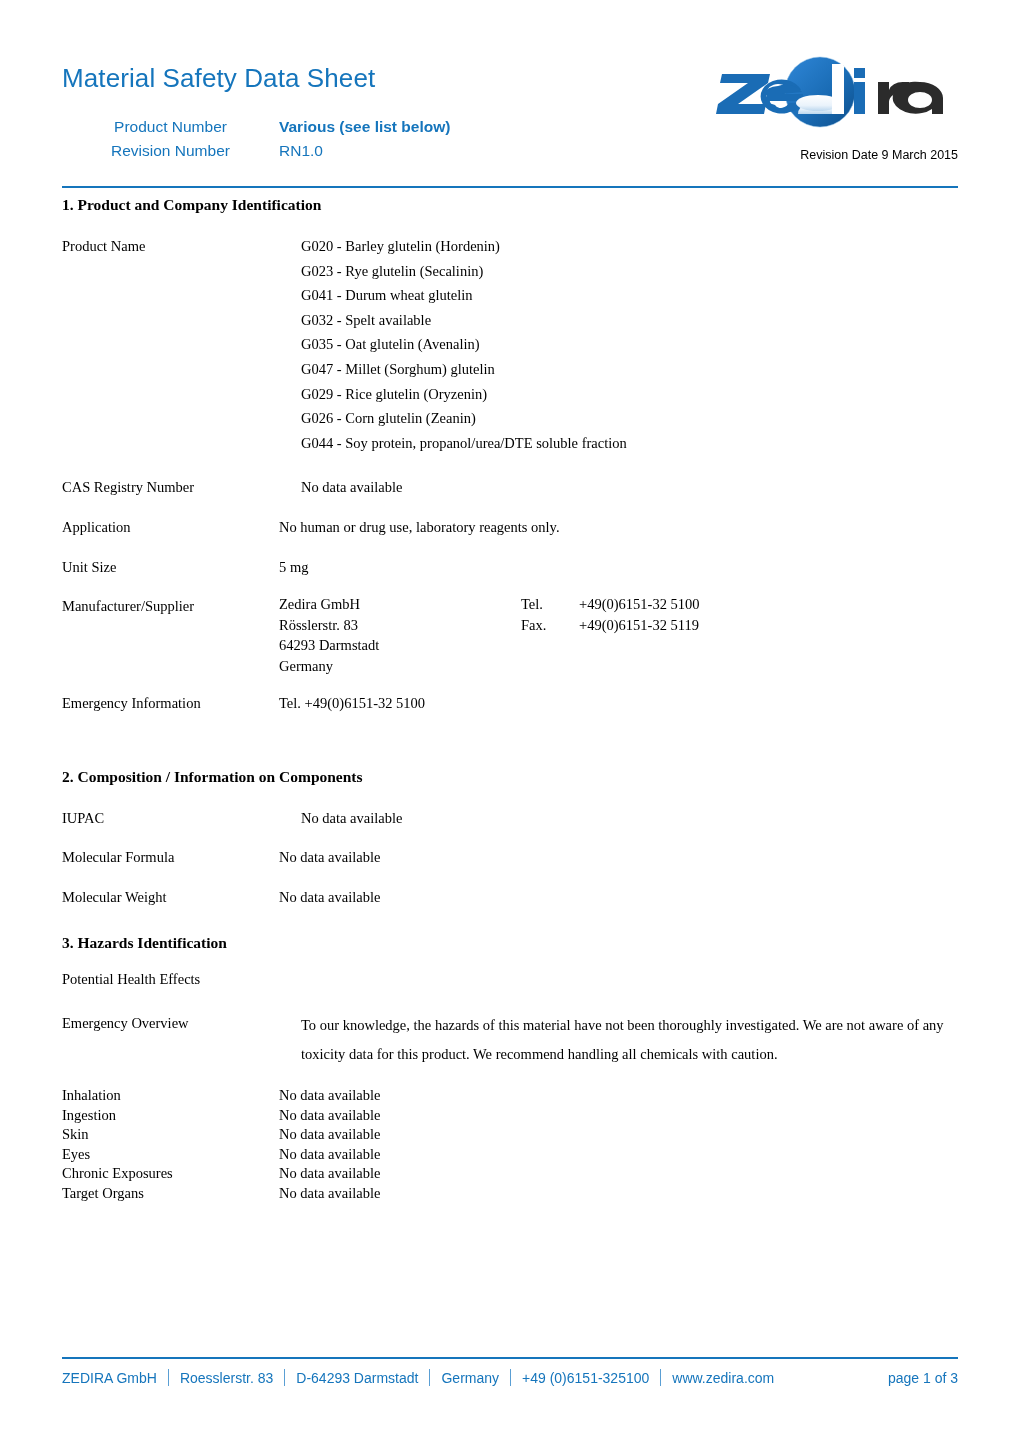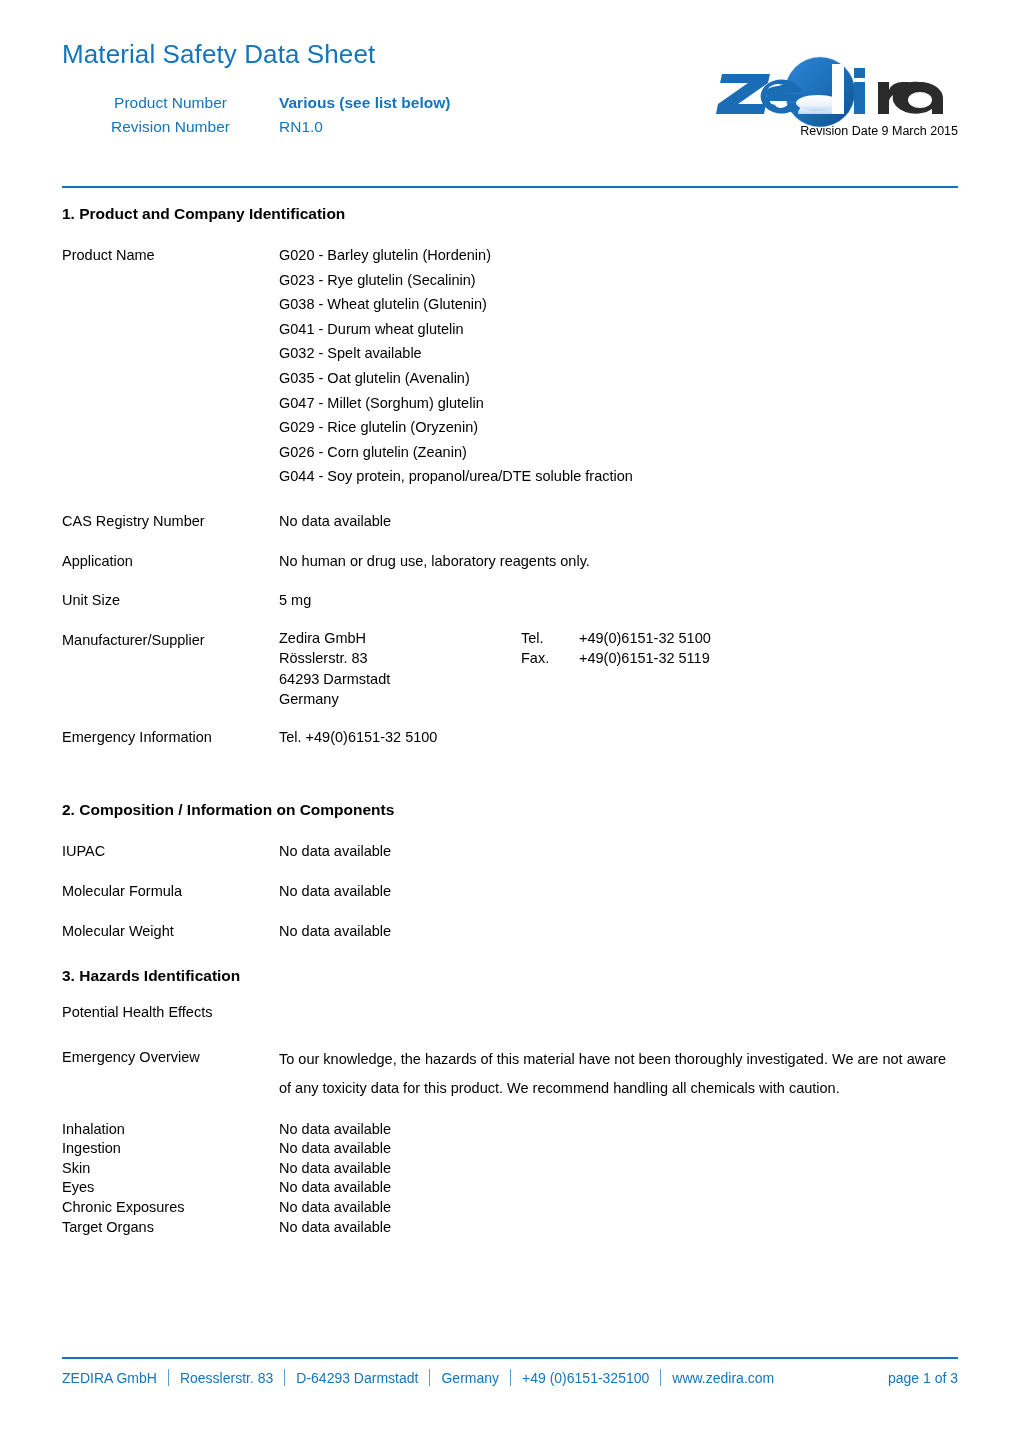--- a/index.html
+++ b/index.html
@@ -17,21 +17,21 @@
     height: 1442px;
     box-sizing: border-box;
     background: #ffffff;
     overflow: hidden;
   }
 
   
   .header {
     position: absolute;
     left: 62px;
-    top: 40px;
+    top: 64px;
     width: 896px;
   }
   .doc-title {
     font-size: 26px;
     color: #1575bc;
     font-weight: normal;
     letter-spacing: 0.1px;
     line-height: 1.1;
     margin: 0;
   }
@@ -78,22 +78,23 @@
     left: 708px;
     top: 52px;
     width: 262px;
     height: 80px;
   }
 
   
   .content {
     position: absolute;
     left: 62px;
-    top: 201px;
+    top: 192px;
     width: 896px;
+    font-family: Liberation Serif, serif;
   }
   .section-title {
     font-size: 15.5px;
     font-weight: bold;
     color: #000;
     margin: 0;
   }
   .sec1-title { margin-top: 4px; }
   .sec2-title { margin-top: 0; }
   .sec3-title { margin-top: 0; }
@@ -103,21 +104,21 @@
     align-items: flex-start;
     font-size: 14.5px;
     line-height: 24.6px;
   }
   .row .lbl {
     width: 217px;
     flex: 0 0 217px;
   }
   .row .val { flex: 1 1 auto; }
 
-  .spaced { margin-top: 20px; }
+  .spaced { margin-top: 20px; gap: 22px; }
   .spaced-sm { margin-top: 15px; }
 
   .prodlist { list-style: none; margin: 0; padding: 0; }
   .prodlist li { line-height: 24.6px; white-space: nowrap; }
 
   .supplier-grid {
     display: flex;
     align-items: flex-start;
   }
   .supplier-addr { width: 208px; flex: 0 0 208px; }
@@ -231,21 +232,20 @@
   <div class="content">
 
     <h2 class="section-title sec1-title">1. Product and Company Identification</h2>
 
     <div class="row spaced">
       <span class="lbl">Product Name</span>
       <span class="val">
         <ul class="prodlist">
           <li>G020 - Barley glutelin (Hordenin)</li>
           <li>G023 - Rye glutelin (Secalinin)</li>
-          <li>G038 - Wheat glutelin (Glutenin)</li>
           <li>G041 - Durum wheat glutelin</li>
           <li>G032 - Spelt available</li>
           <li>G035 - Oat glutelin (Avenalin)</li>
           <li>G047 - Millet (Sorghum) glutelin</li>
           <li>G029 - Rice glutelin (Oryzenin)</li>
           <li>G026 - Corn glutelin (Zeanin)</li>
           <li>G044 - Soy protein, propanol/urea/DTE soluble fraction</li>
         </ul>
       </span>
     </div>

